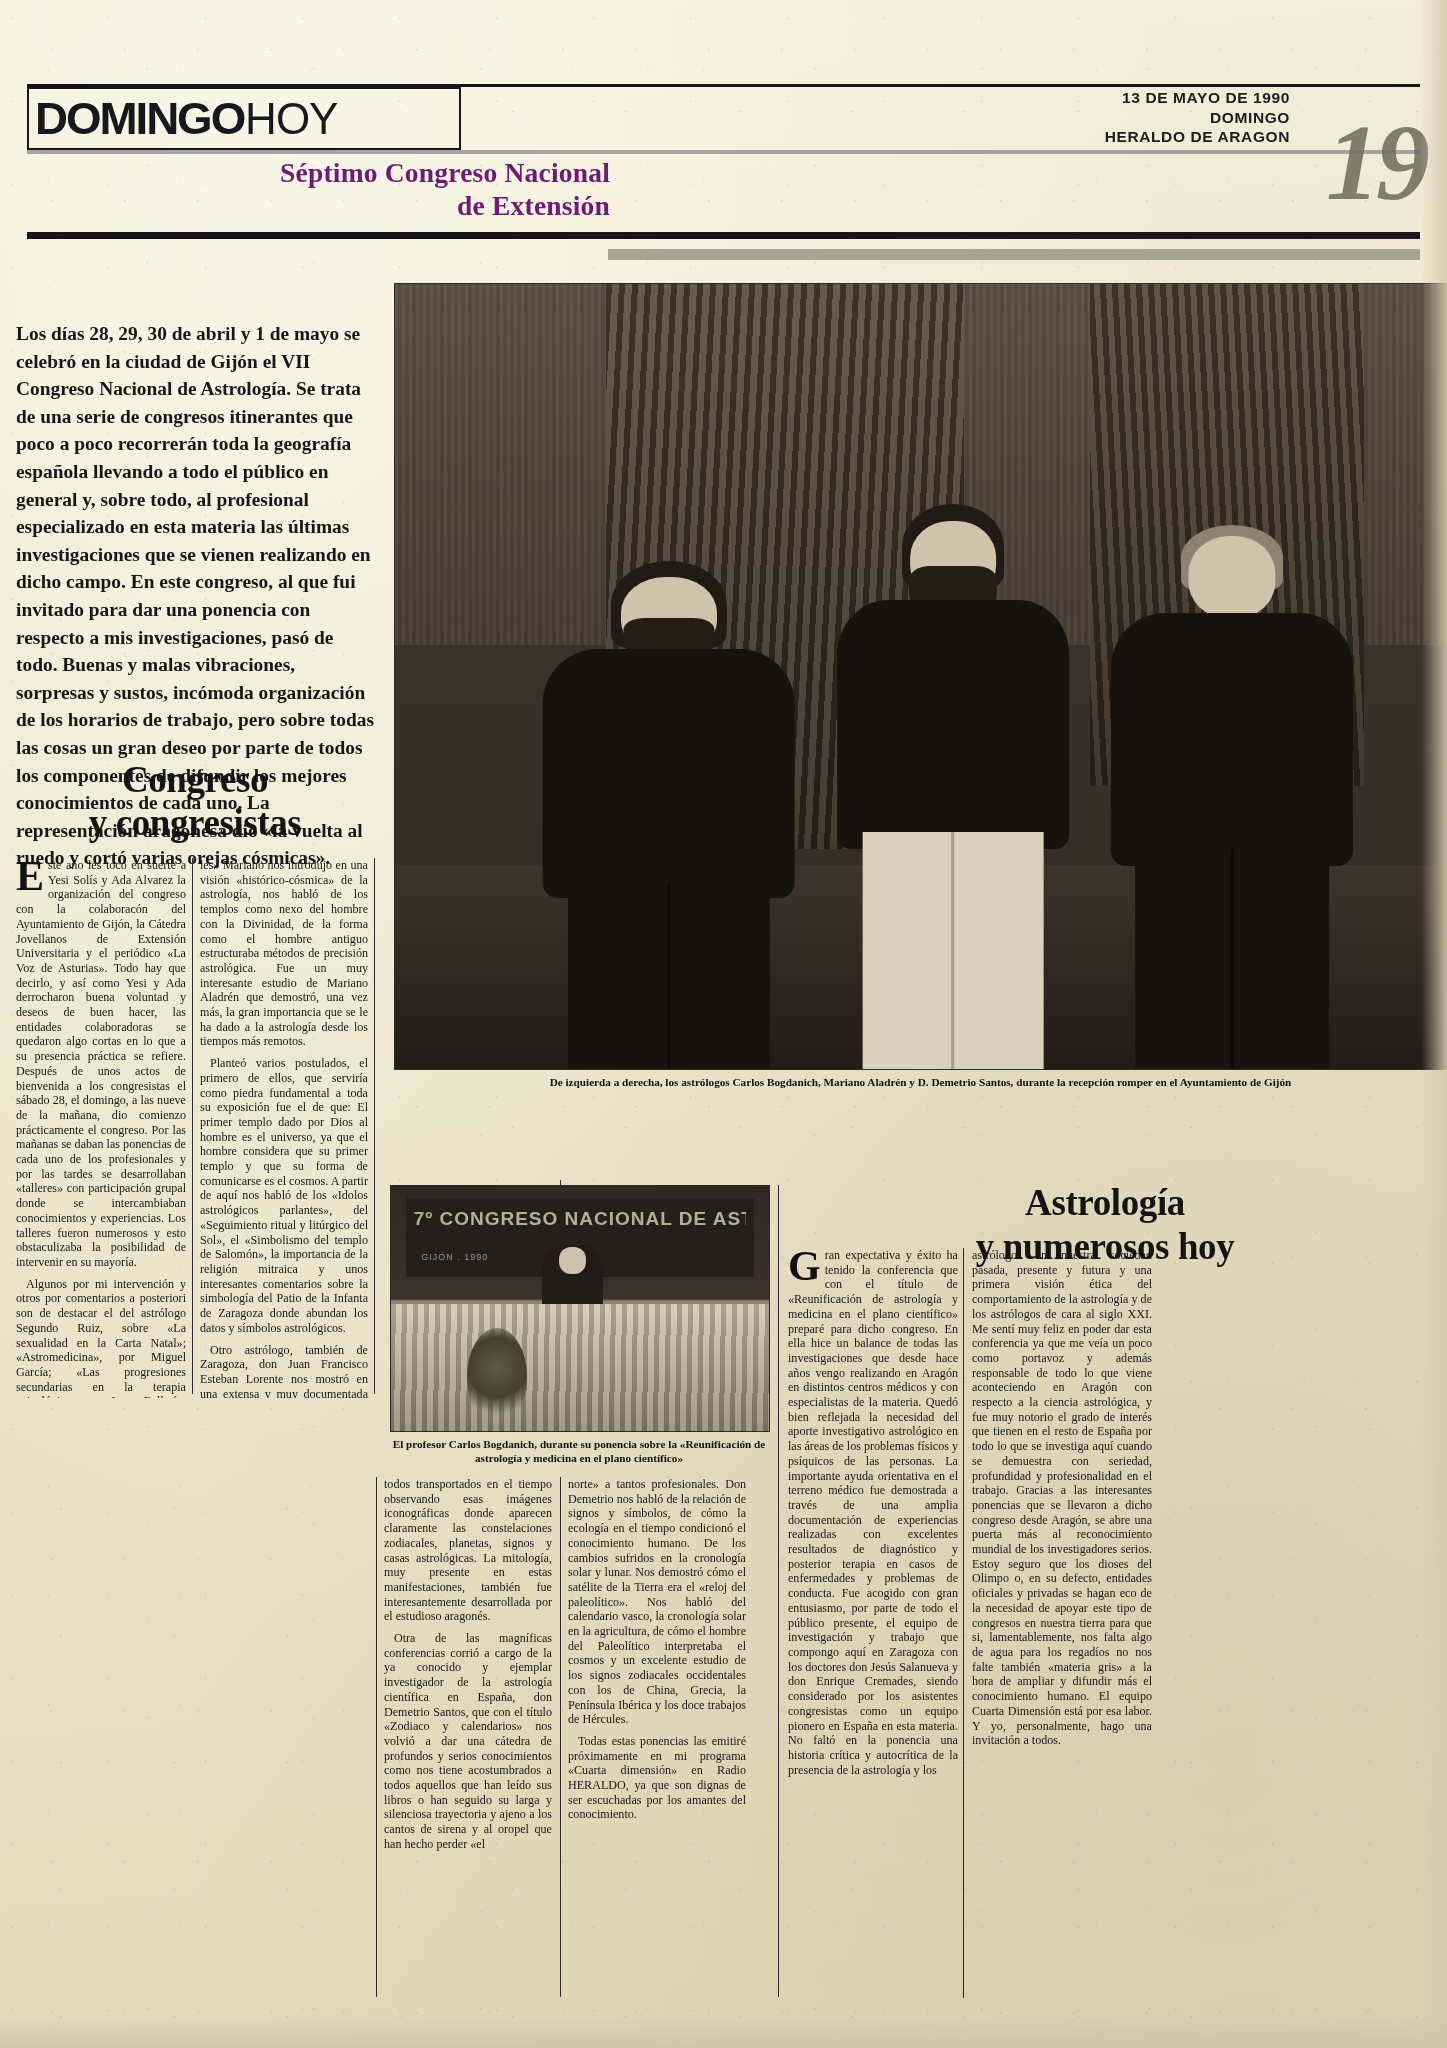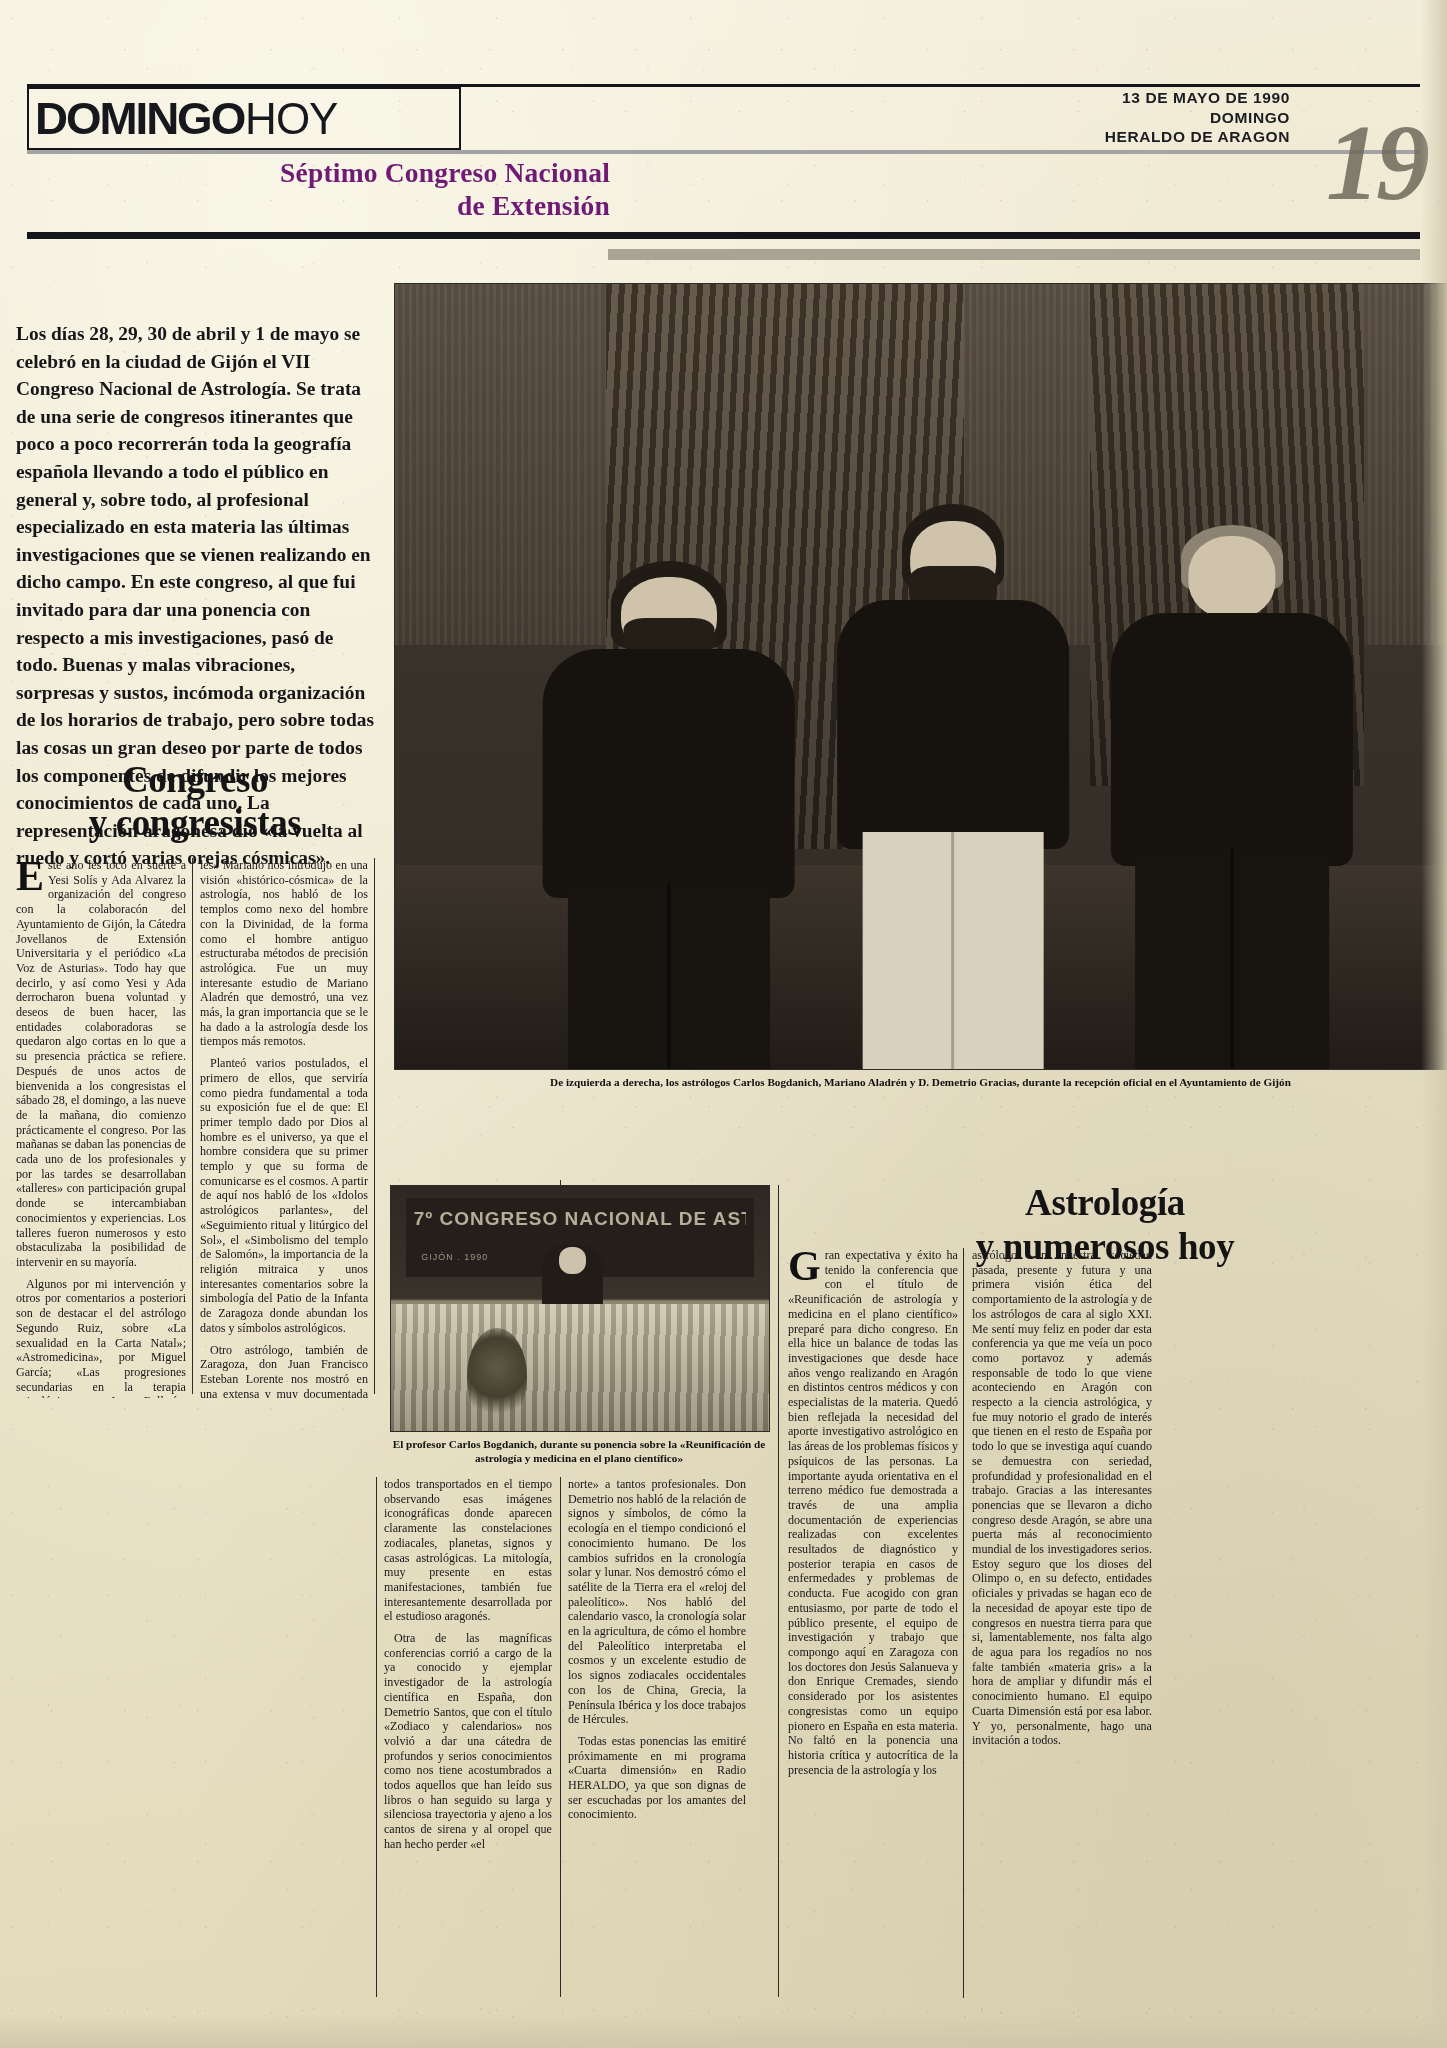--- a/index.html
+++ b/index.html
@@ -366,21 +366,21 @@
         <div class="head" style="top:3%;width:36%;height:15%;"></div>
         <div class="shirt" style="top:17%;width:40%;height:21%;"></div>
         <div class="tie" style="top:19%;width:12%;height:23%;background:#5a5348;"></div>
         <div class="torso" style="top:17%;width:100%;height:46%;"></div>
         <div class="legs" style="top:60%;width:80%;height:40%;">
             <div class="split"></div>
           </div>
       </div>
     </div>
   </div>
-  <div class="cap" style="left:394px;top:1076px;width:1053px;">De izquierda a derecha, los astrólogos Carlos Bogdanich, Mariano Aladrén y D. Demetrio Gracias, durante la recepción oficial en el Ayuntamiento de Gijón</div>
+  <div class="cap" style="left:394px;top:1076px;width:1053px;">De izquierda a derecha, los astrólogos Carlos Bogdanich, Mariano Aladrén y D. Demetrio Santos, durante la recepción romper en el Ayuntamiento de Gijón</div>
 
   <div class="hl-congreso">
     <div>Congreso</div>
     <div>y congresistas</div>
   </div>
 
   <div class="rule-col" style="left:192px;top:858px;width:1px;height:536px;"></div>
   <div class="rule-col" style="left:374px;top:858px;width:1px;height:536px;"></div>
   <div class="rule-col" style="left:374px;top:1180px;width:1px;height:212px;"></div>
   <div class="rule-col" style="left:560px;top:1180px;width:1px;height:212px;"></div>

